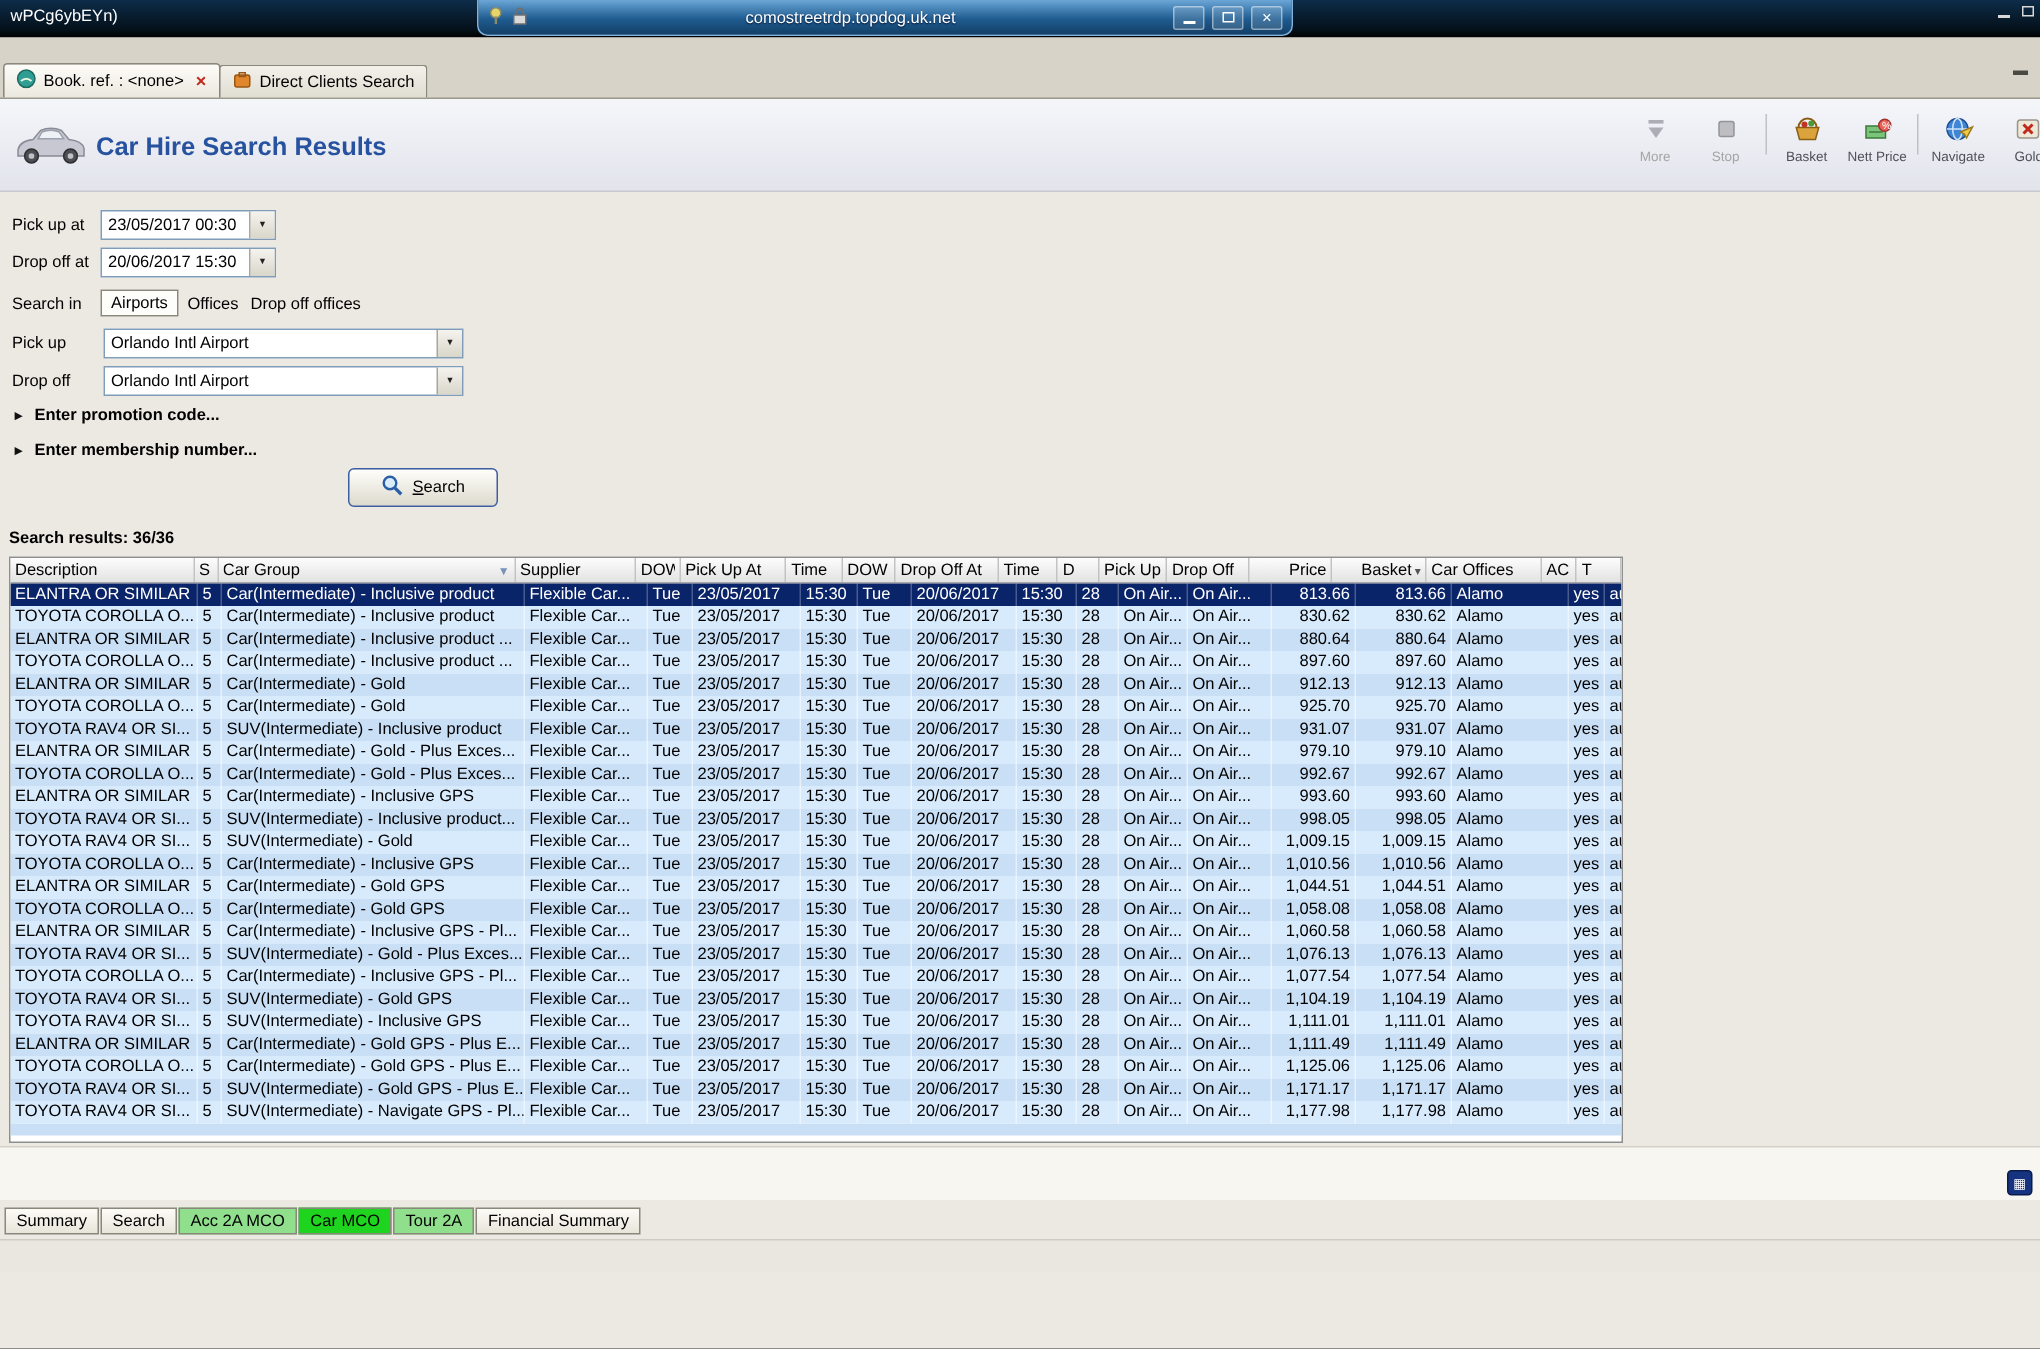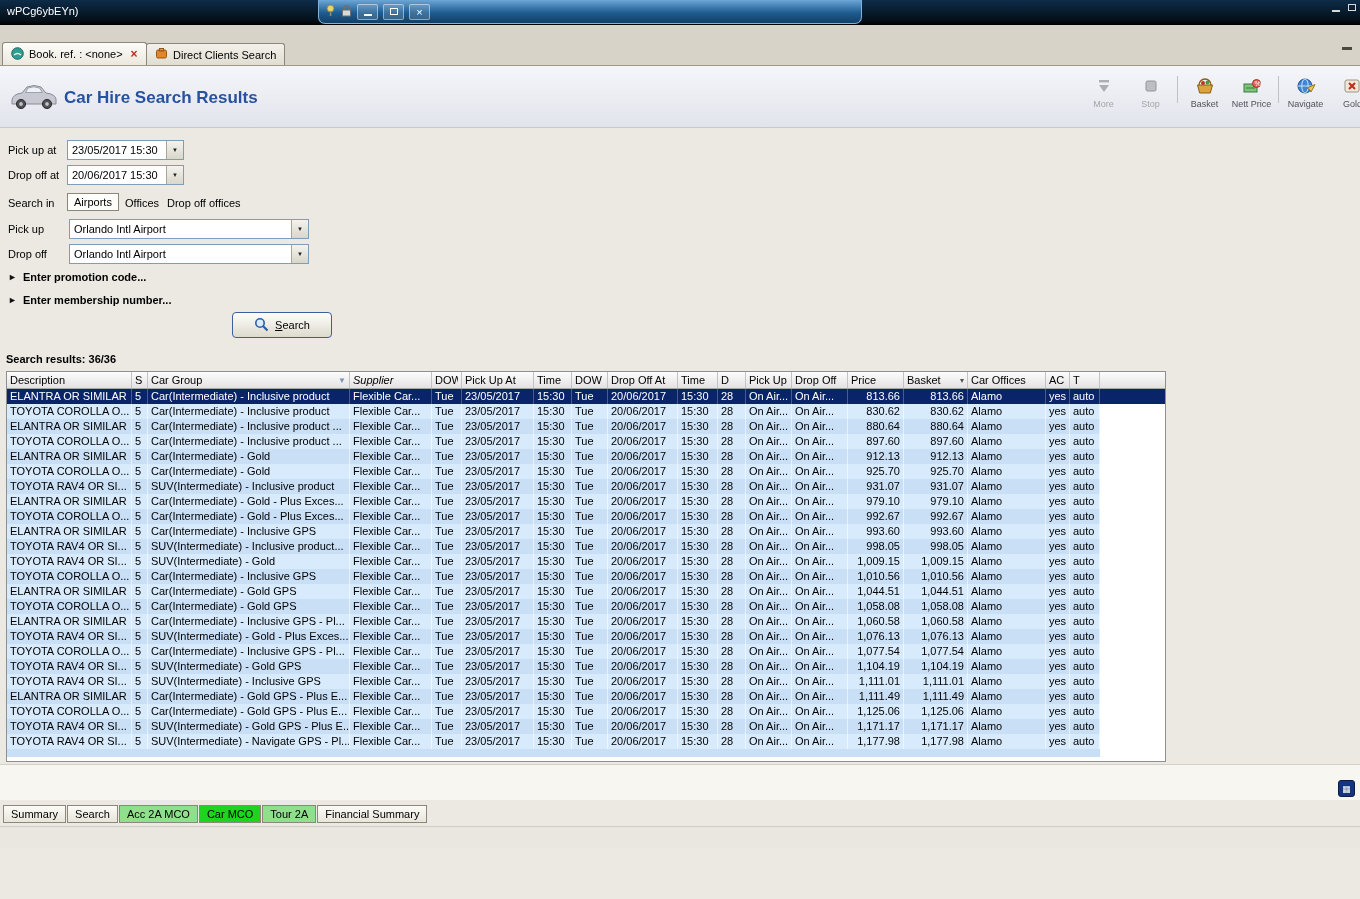--- a/index.html
+++ b/index.html
@@ -52,25 +52,25 @@
   .toggle{position:absolute;left:8px;font-weight:bold;font-size:11px;display:flex;align-items:center;gap:6px}
   .tog-arrow{font-size:9px;color:#111}
   .search-btn{position:absolute;left:232px;top:312px;width:100px;height:26px;border:1px solid #3c5fa2;border-radius:4px;
               background:linear-gradient(#fefefb,#dddacd);display:flex;align-items:center;justify-content:center;gap:6px;font-size:11px}
   .search-lbl{display:block}
   .search-lbl::first-letter{text-decoration:underline}
 
   .results-count{position:absolute;left:6px;top:353px;font-weight:bold;font-size:11px}
 
   
-  .grid{position:absolute;left:6px;top:371px;width:1160px;height:391px;background:#fff;border:1px solid #8f8f8f;overflow:hidden}
+  .grid{position:absolute;left:6px;top:371px;width:1076px;height:391px;background:#fff;border:1px solid #8f8f8f;overflow:hidden}
   .grid-header{display:flex;height:17px;background:linear-gradient(#fdfdfd,#e2e2e2);border-bottom:1px solid #a8a8a8}
   .gh-cell{display:flex;align-items:center;padding:0 3px;border-right:1px solid #c3c3c3;font-size:11px;overflow:hidden;white-space:nowrap}
   .gh-cell .gh-label{flex:1;overflow:hidden}
-  .gh-cell.r .gh-label{}
+  .gh-cell.r .gh-label{text-align:right}
   .gh-fill{flex:1;background:linear-gradient(#fdfdfd,#e2e2e2)}
   .funnel{color:#7a93b8;font-size:8px;margin-left:2px}
   .sortmark{color:#555;font-size:8px;margin-left:2px}
   .grow{display:flex;width:100%;height:15px;background:#fff}
   .gcells{display:flex;width:1093px;background:#c9dff6}
   .gcells.alt{background:#d8ebfd}
   .gcell{padding:0 3px;line-height:15px;font-size:11px;white-space:nowrap;overflow:hidden;border-right:1px solid rgba(255,255,255,.55)}
   .gcell.r{text-align:right}
   .grow.sel{background:#0a246a;color:#fff}
   .grow.sel .gcells{background:transparent}
@@ -110,20 +110,21 @@
             <circle cx="5.5" cy="4.5" r="3.4" fill="#e6d66a" stroke="#8d8a6a"></circle>
             <rect x="4.8" y="7" width="1.6" height="5" fill="#8d8a6a"></rect>
           </svg>
       </span>
       <span>
         <svg width="11" height="13">
             <rect x="1.5" y="6" width="8" height="6" fill="#d9d9d9" stroke="#6f6f6f"></rect>
             <path d="M3.3 6 V4 a2.3 2.3 0 0 1 4.6 0 V6" fill="none" stroke="#6f6f6f" stroke-width="1.3"></path>
           </svg>
       </span>
+      <span class="rdp-title">comostreetrdp.topdog.uk.net</span>
       <span class="rdp-btn">
           <span class="min-glyph"></span>
         </span>
       <span class="rdp-btn">
           <span class="box-glyph"></span>
         </span>
       <span class="rdp-btn">×</span>
     </div>
     <div class="corner-ctl">
       <span class="min-glyph"></span>
@@ -227,21 +228,21 @@
               <path d="M6 6 l6 6 M12 6 l-6 6" stroke="#c2291d" stroke-width="2"></path>
             </svg>
         </span>
         <span>Gold</span>
       </div>
     </div>
   </div>
 
   <div class="flabel" style="top:144px">Pick up at</div>
   <div class="combo" style="left:67px;top:140px;width:117px">
-    <div class="combo-val">23/05/2017 15:30</div>
+    <div class="combo-val">23/05/2017 00:30</div>
     <div class="combo-arr">▼</div>
   </div>
 
   <div class="flabel" style="top:169px">Drop off at</div>
   <div class="combo" style="left:67px;top:165px;width:117px">
     <div class="combo-val">20/06/2017 15:30</div>
     <div class="combo-arr">▼</div>
   </div>
 
   <div class="flabel" style="top:197px">Search in</div>
@@ -287,21 +288,21 @@
         <div class="gh-cell" style="width: 125px;">
           <span class="gh-label">Description</span>
         </div>
         <div class="gh-cell" style="width: 16px;">
           <span class="gh-label">S</span>
         </div>
         <div class="gh-cell" style="width: 202px;">
           <span class="gh-label">Car Group</span>
           <span class="funnel">▼</span>
         </div>
-        <div class="gh-cell" style="width: 82px; font-style: italic;">
+        <div class="gh-cell" style="width: 82px;">
           <span class="gh-label">Supplier</span>
         </div>
         <div class="gh-cell" style="width: 30px;">
           <span class="gh-label">DOW</span>
         </div>
         <div class="gh-cell" style="width: 72px;">
           <span class="gh-label">Pick Up At</span>
         </div>
         <div class="gh-cell" style="width: 38px;">
           <span class="gh-label">Time</span>

